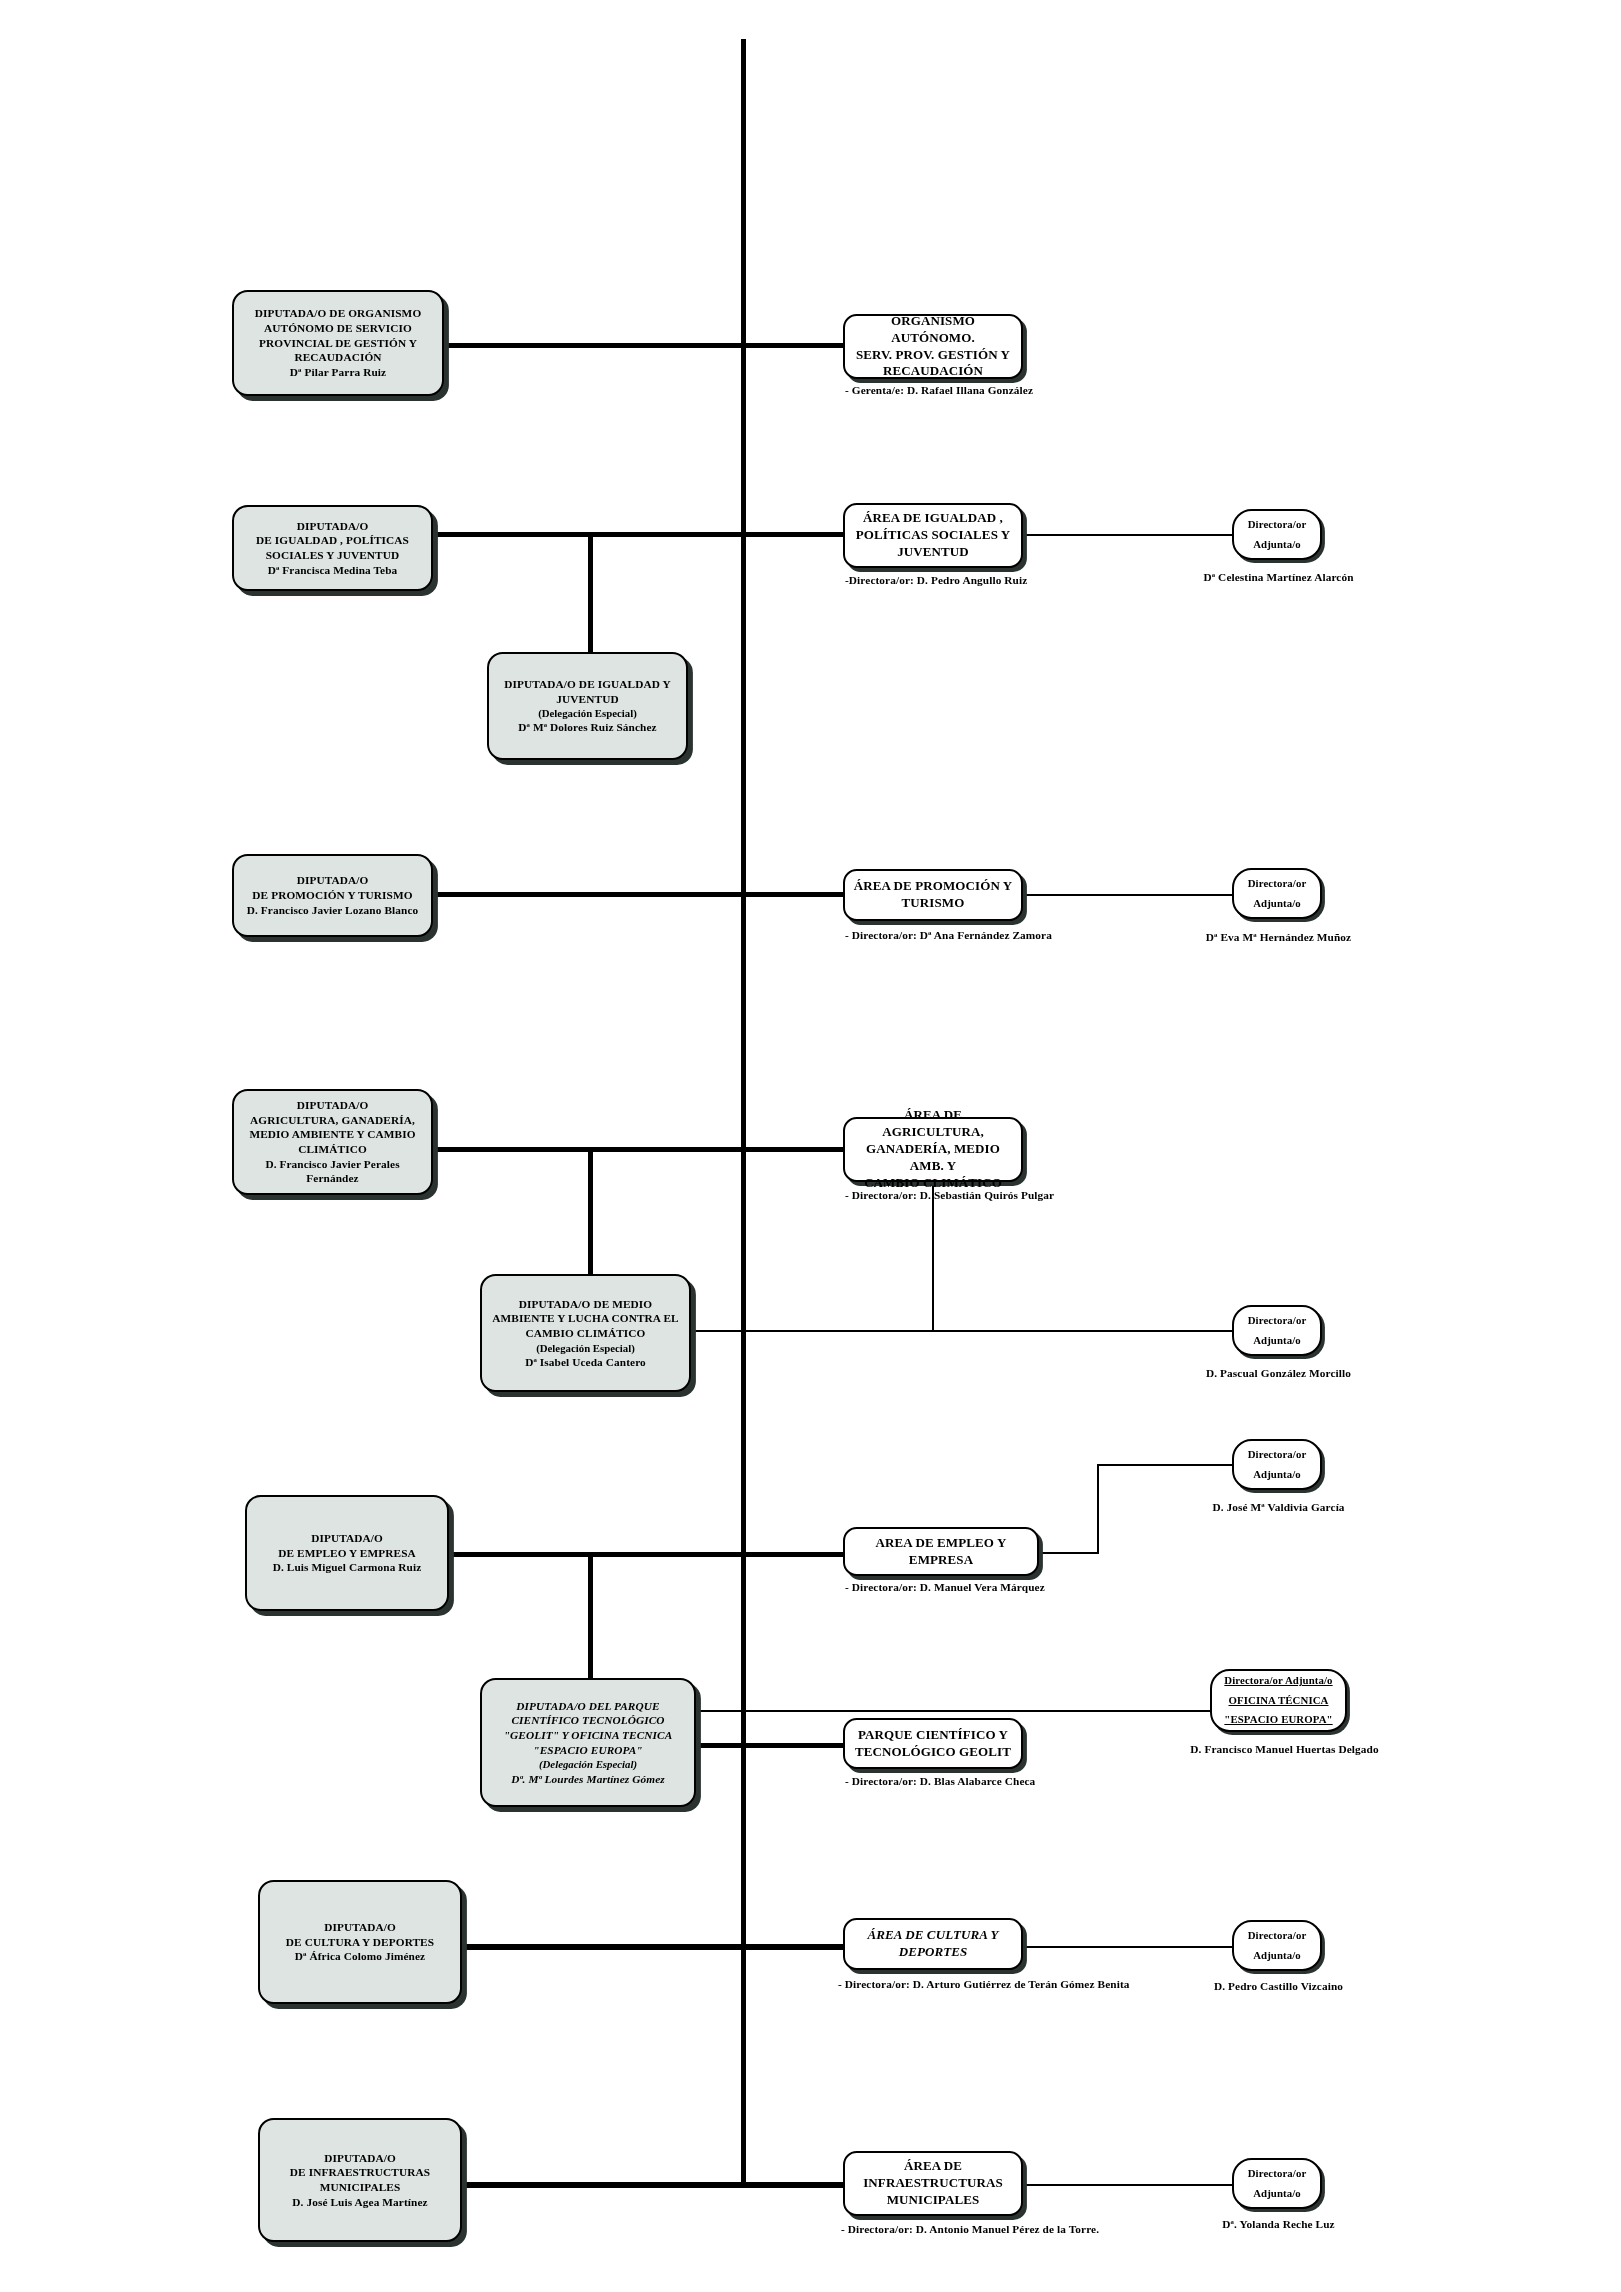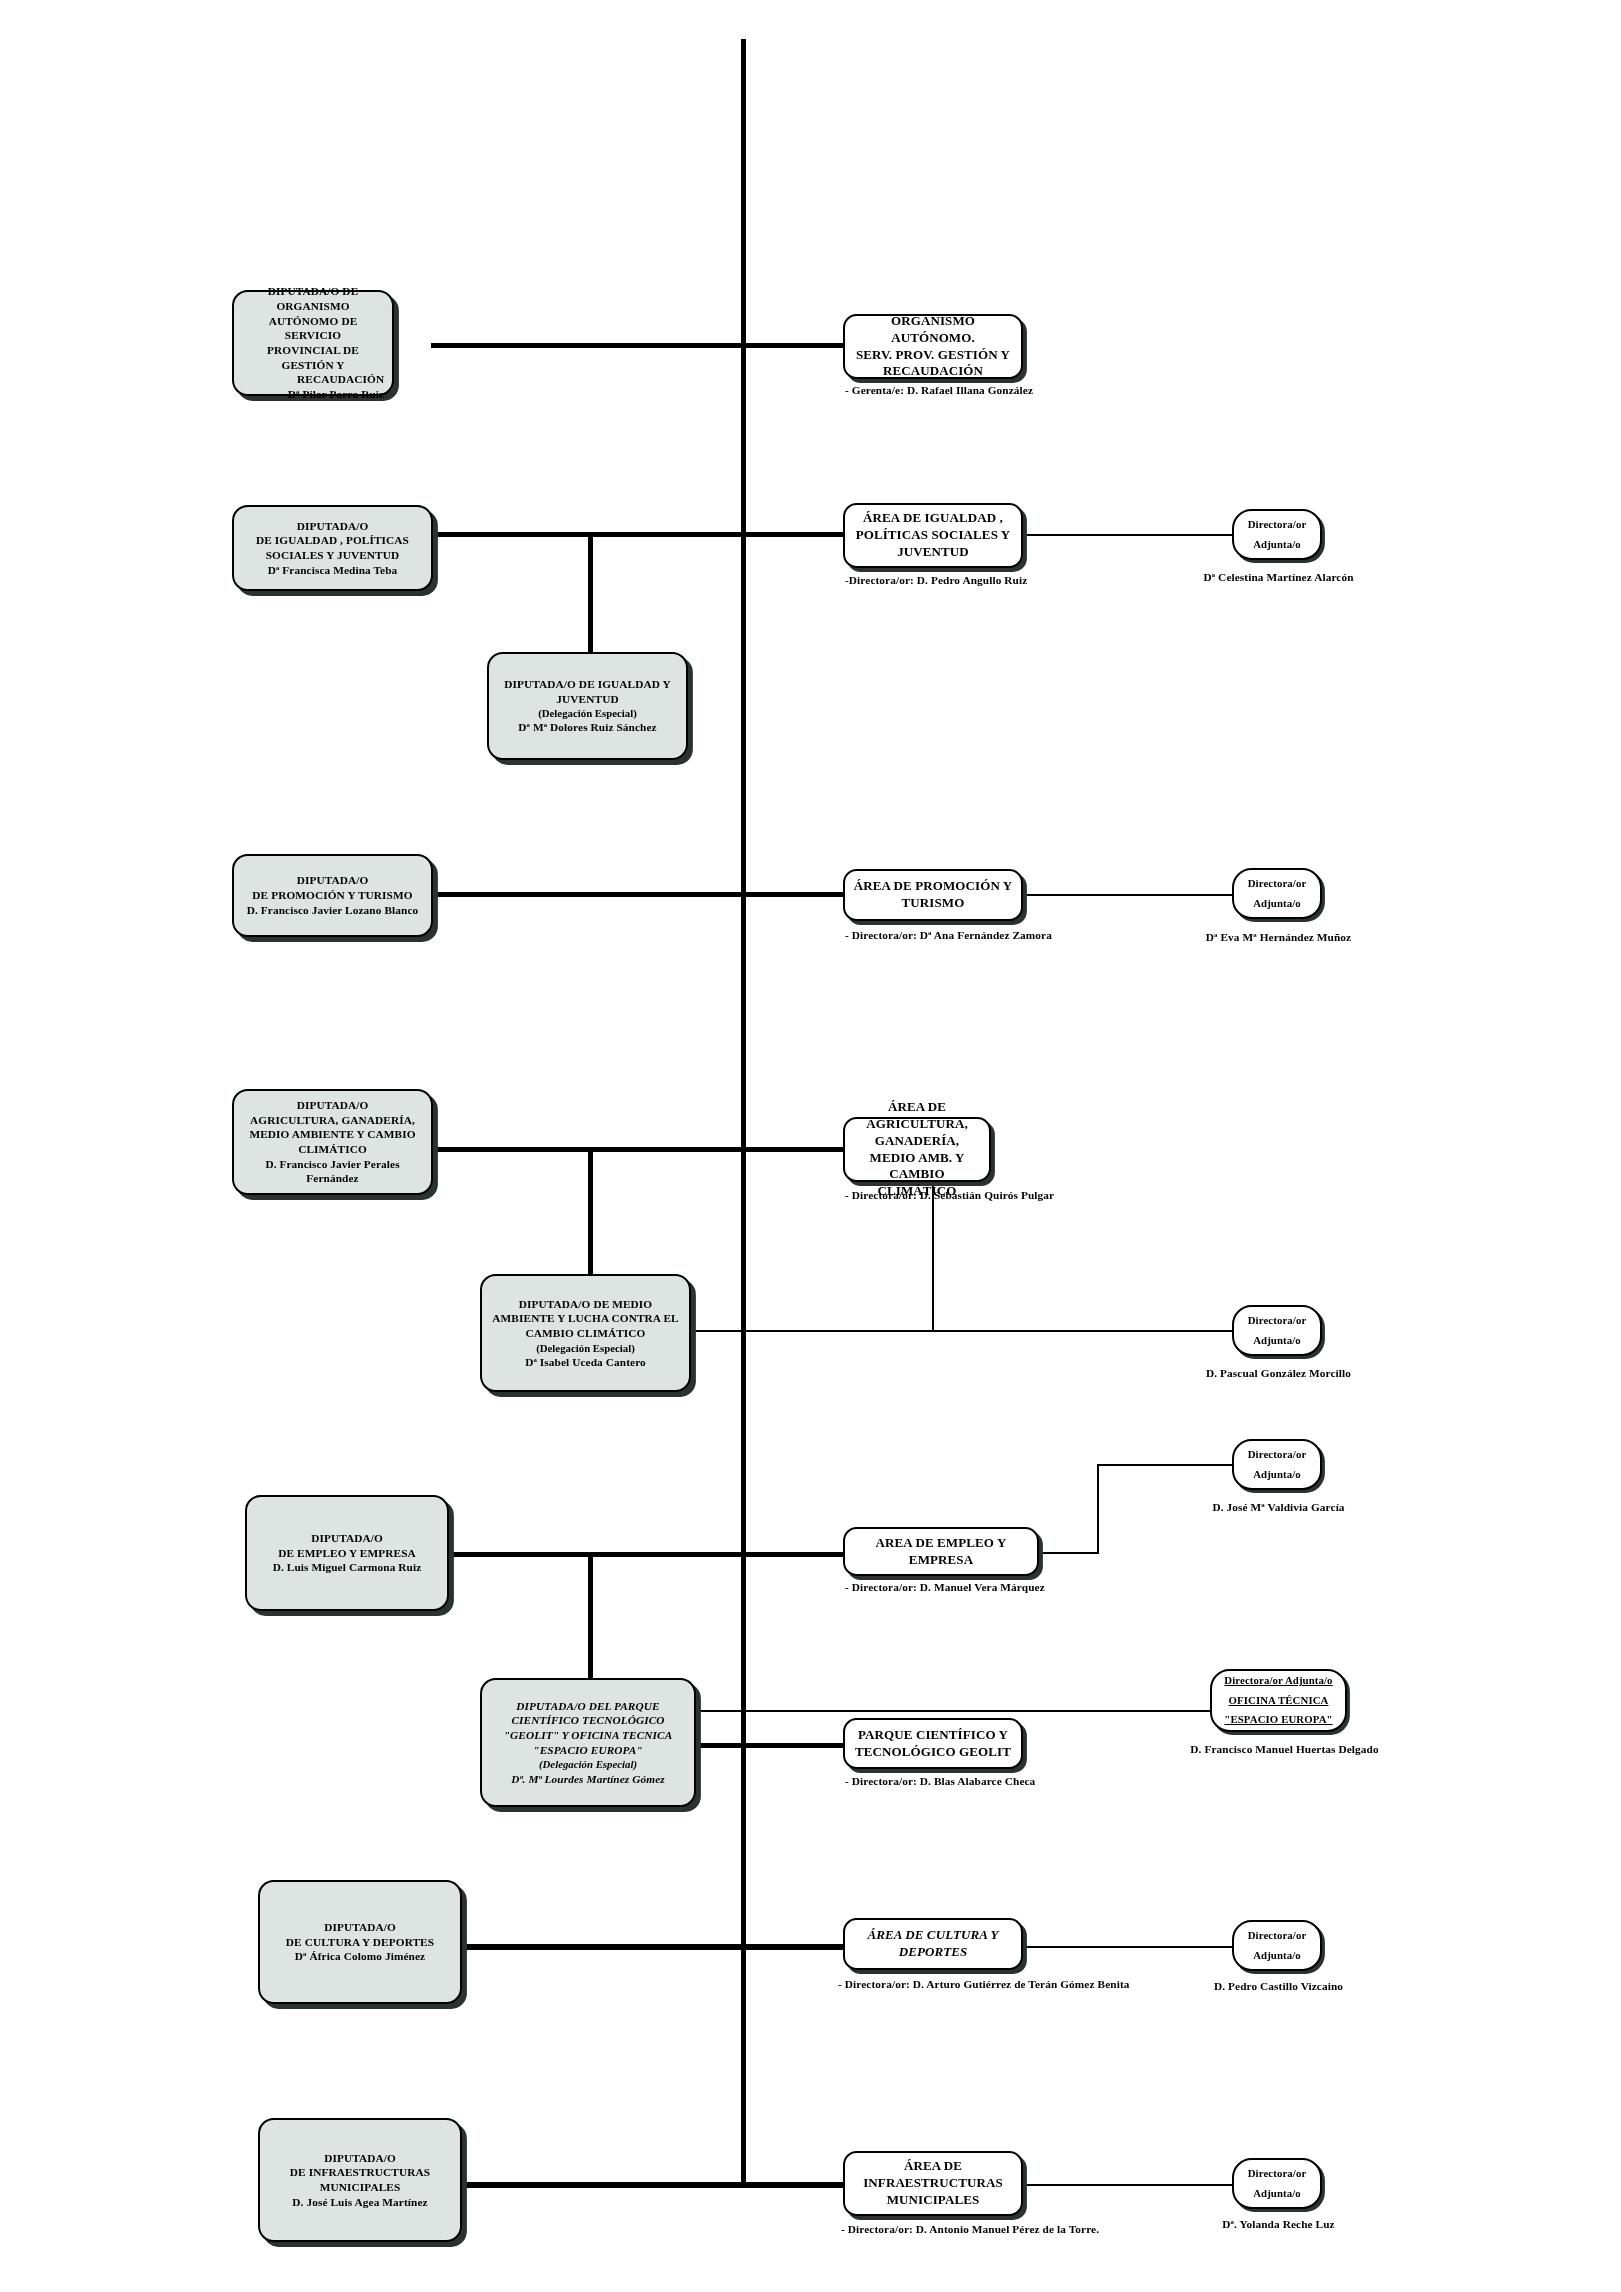--- a/index.html
+++ b/index.html
@@ -94,21 +94,21 @@
 <body>
 
 <div id="canvas">
 
 
 
   <div class="line-v" style="left:741px;top:39px;width:4.9px;height:2147px;"></div>
 
   <div class="line-h" style="left:431px;top:343px;width:412px;height:4.9px;"></div>
 
-  <div class="box box-dip" style="left:232px;top:290px;width:162px;height:106px;align-items:flex-end;">
+  <div class="box box-dip" style="left:232px;top:290px;width:212px;height:106px;">
     <span class="t">DIPUTADA/O DE ORGANISMO</span>
     <span class="t">AUTÓNOMO DE  SERVICIO</span>
     <span class="t">PROVINCIAL DE GESTIÓN Y</span>
     <span class="t">RECAUDACIÓN</span>
     <span class="name">Dª Pilar Parra Ruiz</span>
   </div>
 
   <div class="box box-area" style="left:843px;top:314px;width:180px;height:65px;">
     <span class="t">ORGANISMO AUTÓNOMO.</span>
     <span class="t">SERV. PROV. GESTIÓN Y</span>
@@ -175,21 +175,21 @@
   <div class="line-v" style="left:588px;top:1147px;width:4.9px;height:135px;"></div>
 
   <div class="box box-dip" style="left:232px;top:1089px;width:201px;height:106px;">
     <span class="t">DIPUTADA/O</span>
     <span class="t">AGRICULTURA, GANADERÍA,</span>
     <span class="t">MEDIO AMBIENTE Y CAMBIO</span>
     <span class="t">CLIMÁTICO</span>
     <span class="name">D. Francisco Javier Perales Fernández</span>
   </div>
 
-  <div class="box box-area" style="left:843px;top:1117px;width:148px;height:65px;">
+  <div class="box box-area" style="left:843px;top:1117px;width:180px;height:65px;">
     <span class="t">ÁREA DE AGRICULTURA,</span>
     <span class="t">GANADERÍA, MEDIO AMB. Y</span>
     <span class="t">CAMBIO CLIMÁTICO</span>
   </div>
   <div class="caption" style="left:845px;top:1189px;">- Directora/or: D. Sebastián Quirós Pulgar</div>
 
   <div class="box box-dip" style="left:480px;top:1274px;width:211px;height:118px;">
     <span class="t">DIPUTADA/O DE MEDIO</span>
     <span class="t">AMBIENTE Y LUCHA CONTRA EL</span>
     <span class="t">CAMBIO CLIMÁTICO</span>

